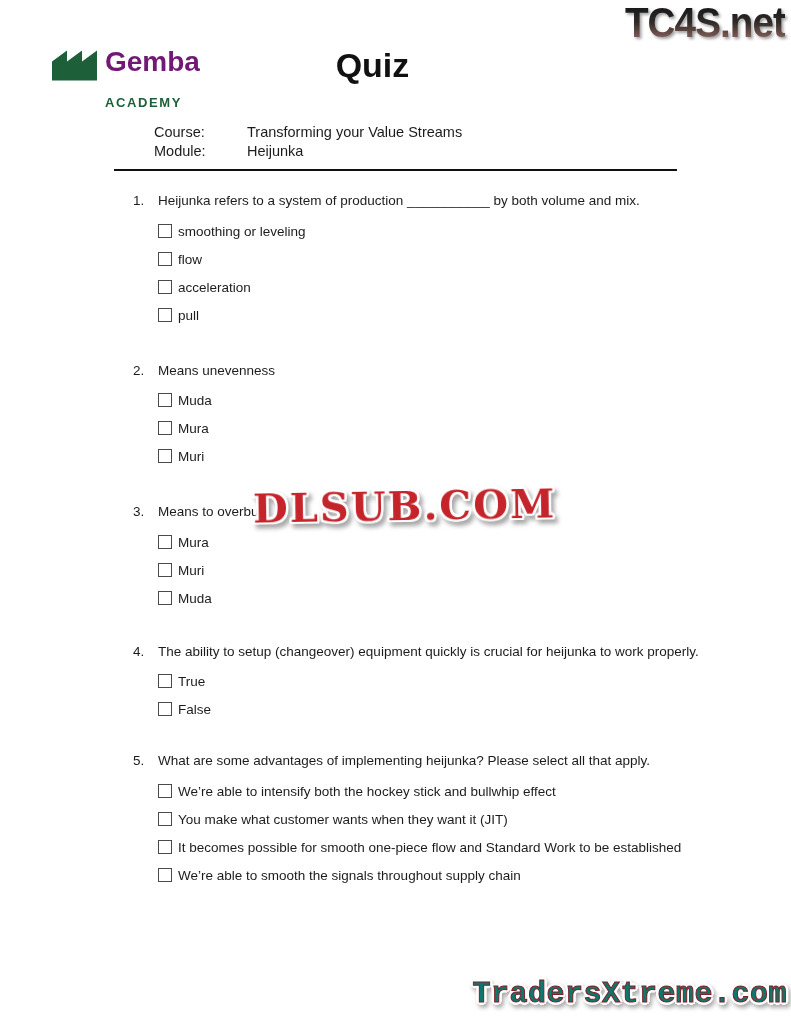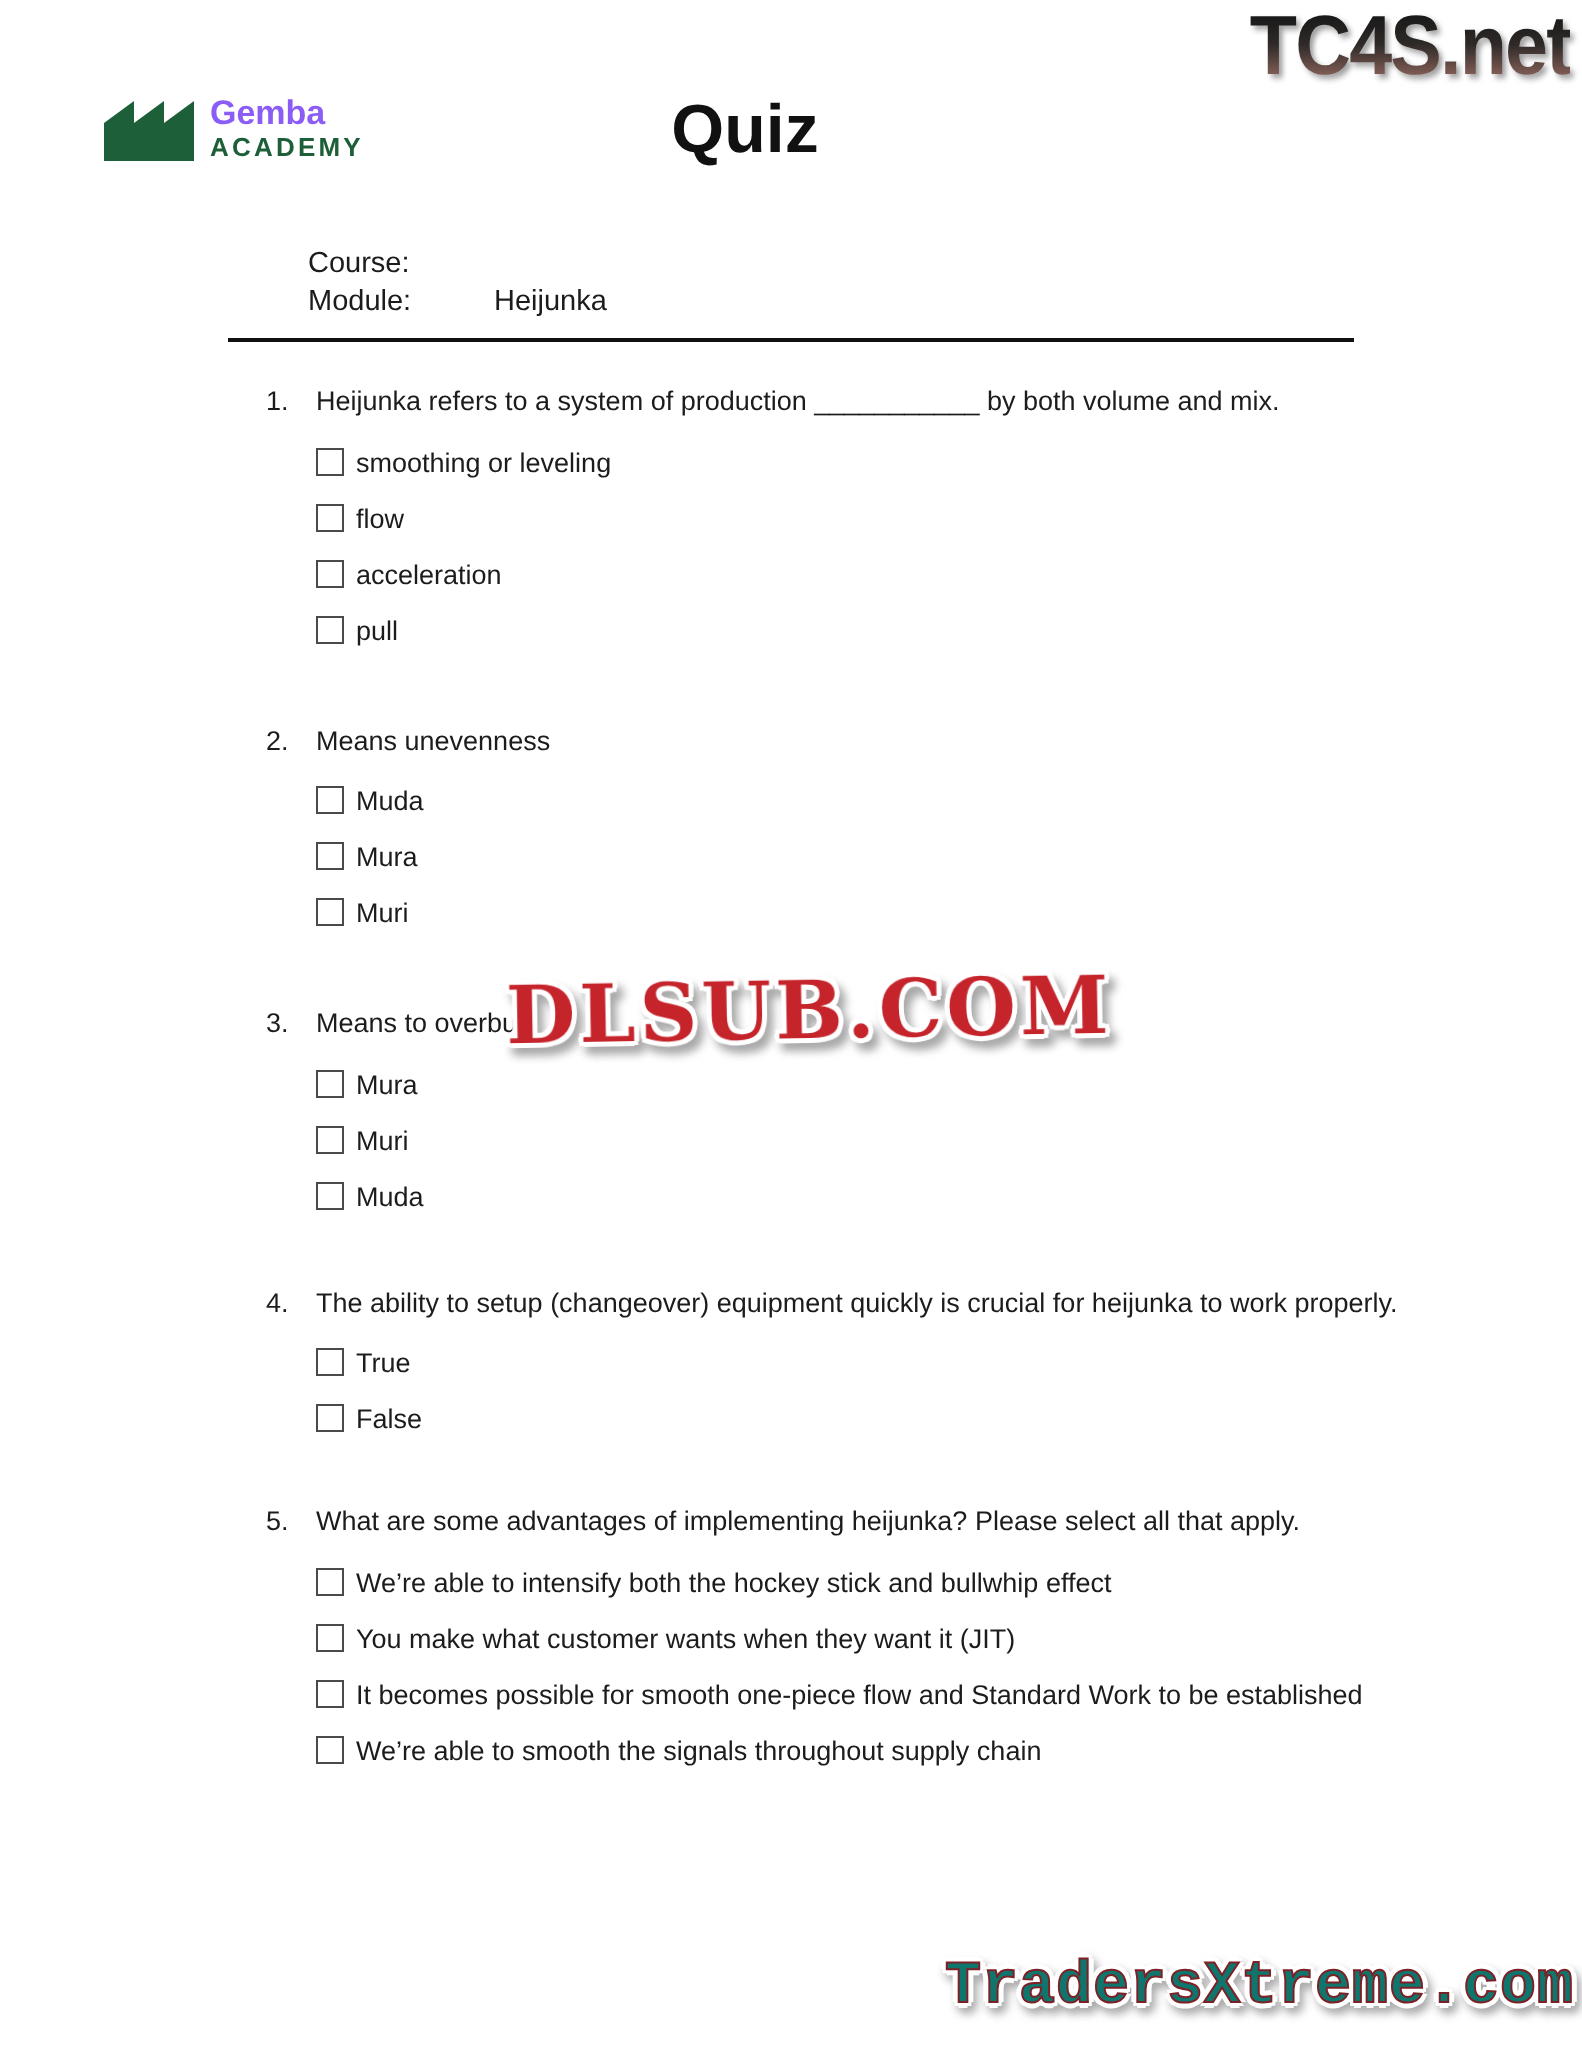--- a/index.html
+++ b/index.html
@@ -15,22 +15,22 @@
     background:linear-gradient(180deg,#161616 8%,#2e2a28 48%,#9a6c63 96%);
     -webkit-background-clip:text; background-clip:text; color:transparent;
     transform:scaleX(.92); transform-origin:100% 0;
     filter:drop-shadow(2px 2px 1.5px rgba(125,125,125,.75));
   }
 
   
   .logo { position:absolute; left:52px; top:45px; display:flex; align-items:flex-start; gap:5px; }
   .logo svg { width:48px; height:37px; display:block; }
   .logo-text { display:flex; flex-direction:column; line-height:1; margin-top:3px; }
-  .logo-name { color:#8b5cf6; font-size:17px; font-weight:bold; }
-  .logo-sub  { color:#1d5f38; font-size:13px; font-weight:bold; letter-spacing:1.6px; margin-top:2px; }
+  .logo-name { color:#701a75; font-size:28px; font-weight:bold; }
+  .logo-sub  { color:#1d5f38; font-size:13px; font-weight:bold; letter-spacing:1.6px; margin-top:20px; }
 
   
   .title {
     position:absolute; top:46px; left:-23px; width:100%; text-align:center;
     margin:0; font-size:34px; font-weight:bold; color:#111;
   }
 
   
   .meta {
     position:absolute; left:114px; top:123px; width:563px;
@@ -97,20 +97,21 @@
       <span class="logo-name">Gemba</span>
       <span class="logo-sub">ACADEMY</span>
     </span>
   </div>
 
   <h1 class="title">Quiz</h1>
 
   <div class="meta">
     <div class="meta-row">
       <span class="meta-label">Course:</span>
+      <span class="meta-value">Transforming your Value Streams</span>
     </div>
     <div class="meta-row">
       <span class="meta-label">Module:</span>
       <span class="meta-value">Heijunka</span>
     </div>
   </div>
 
   <div class="questions">
 
     <div class="question q1">

